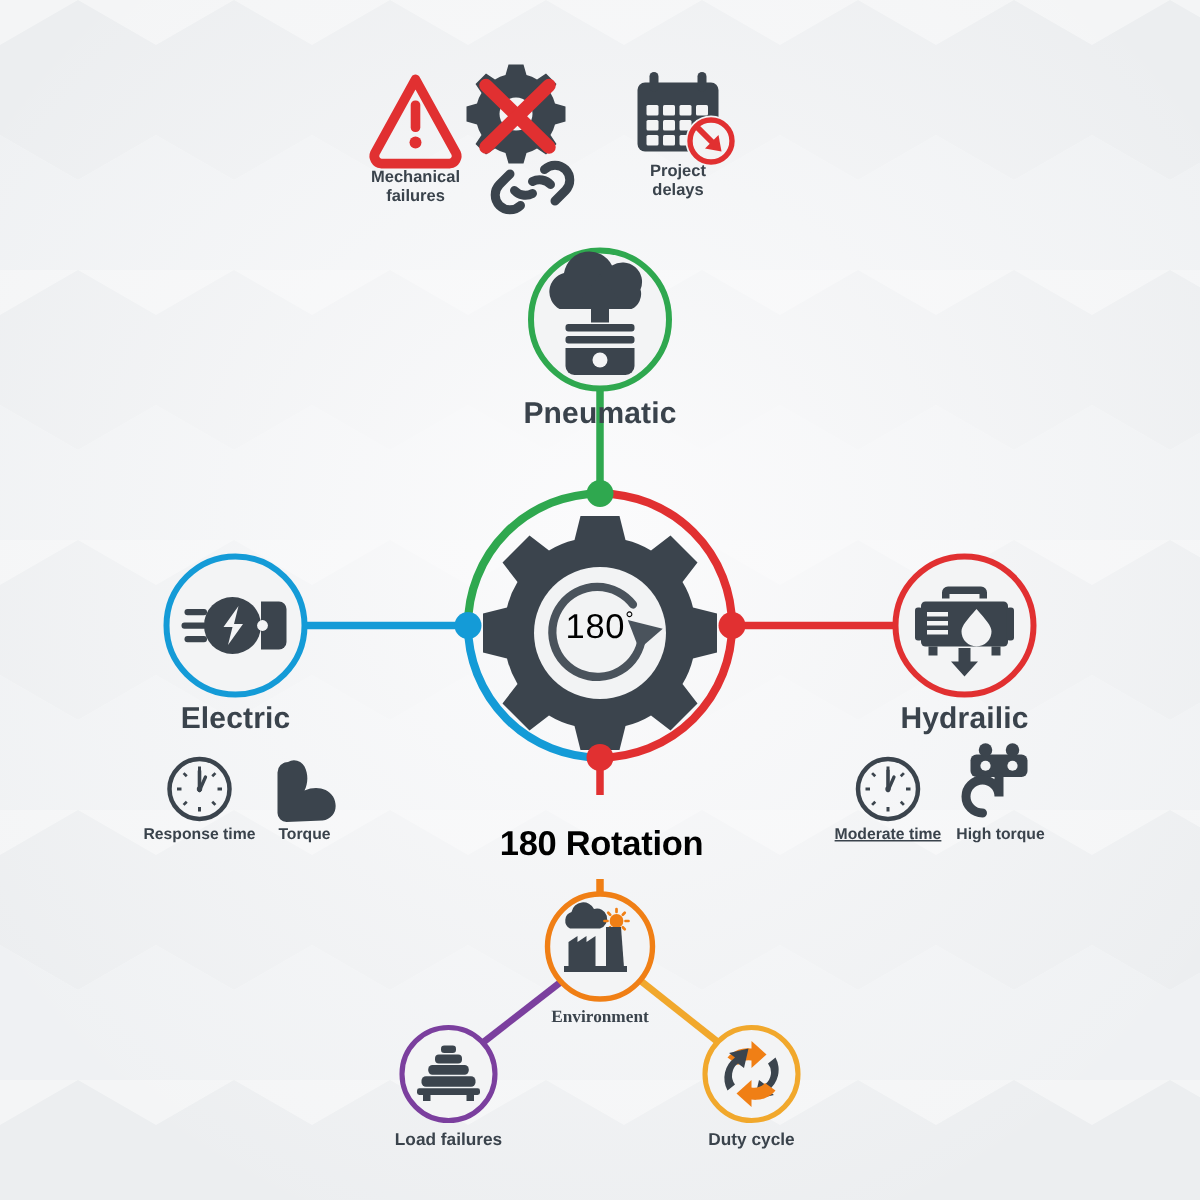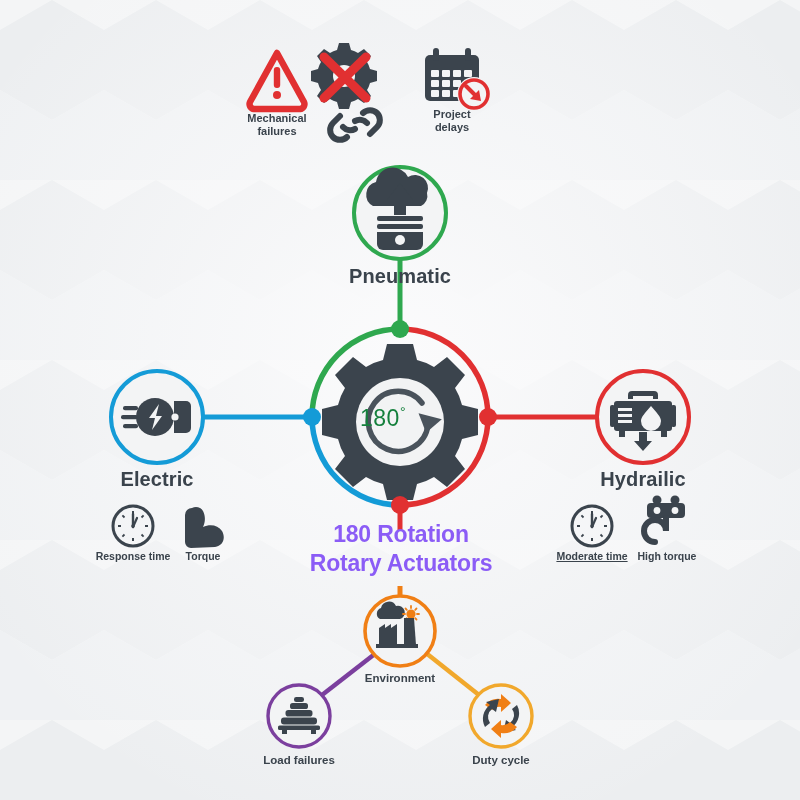--- a/index.html
+++ b/index.html
@@ -46,26 +46,26 @@
     font-weight: 600;
     line-height: 1.2;
   }
   .lbl-mid {
     font-size: 11.5px;
     font-weight: 600;
   }
   .title-block {
     position: absolute;
     left: 201px;
-    top: 520px;
+    top: 548px;
     width: 400px;
     text-align: center;
     font-size: 23px;
     font-weight: 700;
-    color: #8b5cf6;
+    color: #000000;
     line-height: 1.28;
     letter-spacing: -.2px;
   }
 </style>
 </head>
 <body>
 
 <div id="canvas">
 
   <svg id="bg-hex" viewBox="0 0 800 800">
@@ -328,25 +328,24 @@
   <div class="lbl lbl-main" style="left:320px; top:265px; width:160px;">Pneumatic</div>
   <div class="lbl lbl-main" style="left:563px; top:468px; width:160px;">Hydrailic</div>
 
   <div class="lbl lbl-sub" style="left:83px; top:550px; width:100px;">Response time</div>
   <div class="lbl lbl-sub" style="left:163px; top:550px; width:80px;">Torque</div>
   <div class="lbl lbl-sub" style="left:538px; top:550px; width:108px;text-decoration:underline;">Moderate time</div>
   <div class="lbl lbl-sub" style="left:622px; top:550px; width:90px;">High torque</div>
 
   <div class="title-block">
     <div>180 Rotation</div>
-    <div>Rotary Actuators</div>
   </div>
 
-  <div class="lbl lbl-mid" style="left:340px; top:672px; width:120px;">Environment</div>
+  <div class="lbl lbl-mid" style="left:340px; top:672px; width:120px;font-family:Liberation Serif, serif;">Environment</div>
   <div class="lbl lbl-mid" style="left:239px; top:754px; width:120px;">Load failures</div>
   <div class="lbl lbl-mid" style="left:444px; top:754px; width:114px;">Duty cycle</div>
 
-  <div style="position:absolute; left:360px; top:404px; width:80px; text-align:left;
-              font-size:23px; font-weight:400; color:#15803d; letter-spacing:.5px;">
+  <div style="position:absolute; left:360px; top:404px; width:80px; text-align:center;
+              font-size:23px; font-weight:400; color:#000000; letter-spacing:.5px;">
     <span>180</span><span style="font-size:14px; vertical-align:super;">°</span>
   </div>
 
 </div>
 
 </body></html>

